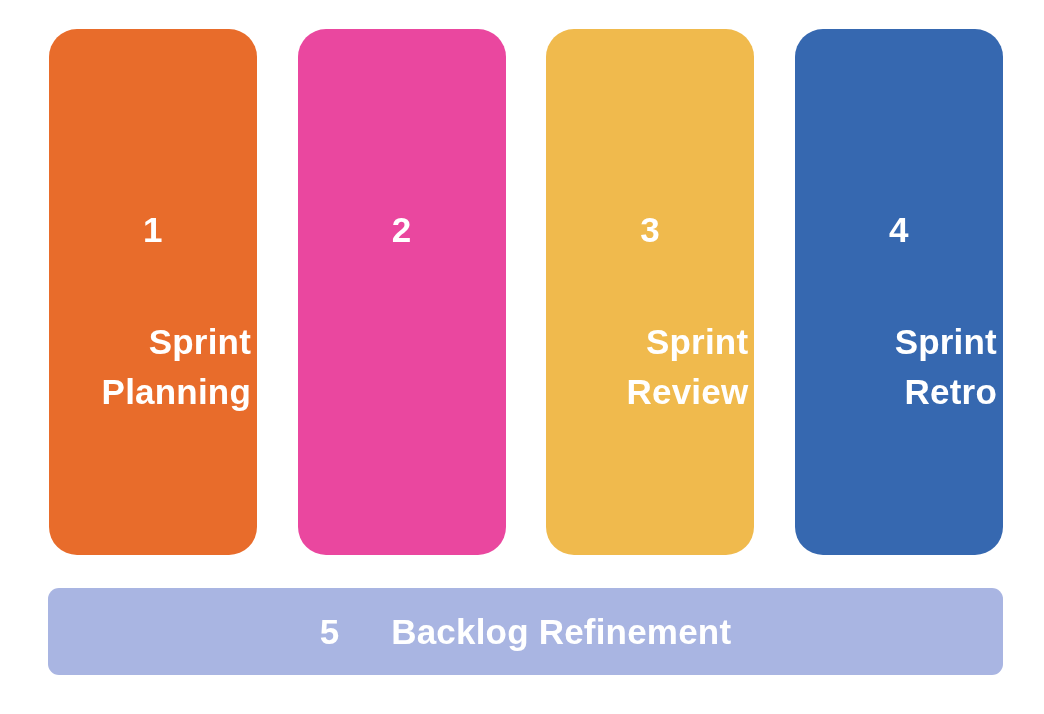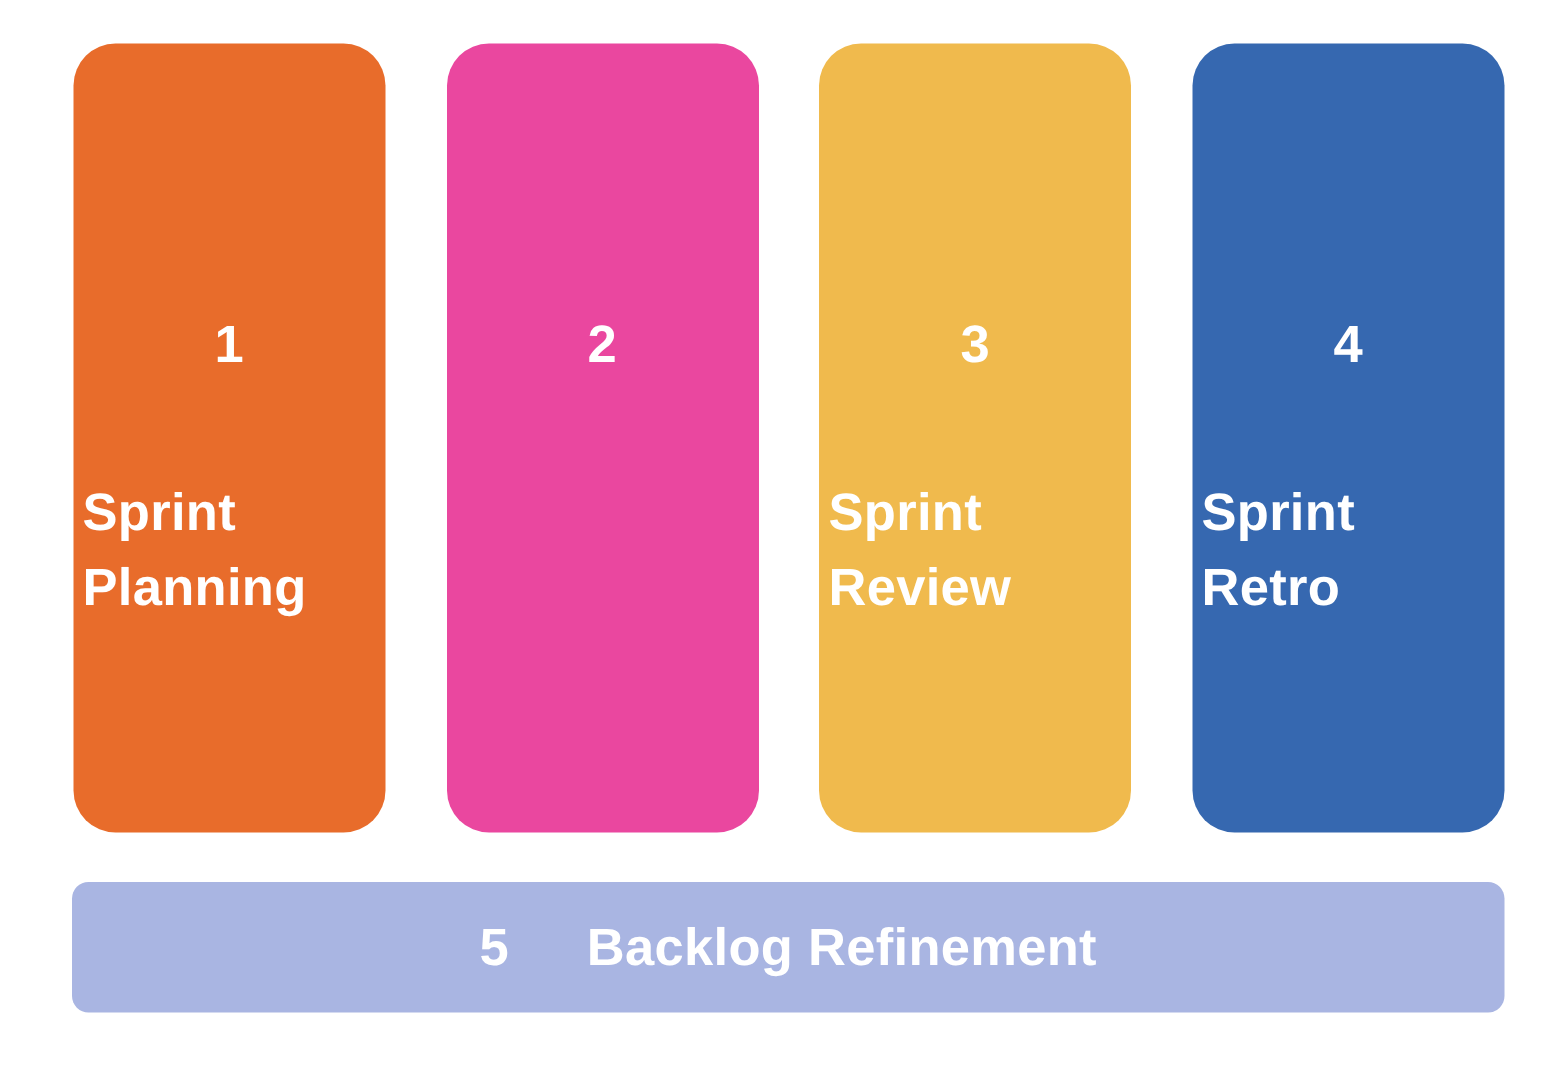--- a/index.html
+++ b/index.html
@@ -55,21 +55,21 @@
     font-weight: bold;
     line-height: 1;
     letter-spacing: 0.5px;
   }
 
   .card-label {
     position: absolute;
     left: 0;
     right: 0;
     top: 288px;
-    text-align: left;
+    text-align: right;
     color: #ffffff;
     font-size: 35px;
     font-weight: bold;
     line-height: 1.42;
     letter-spacing: 0.2px;
     white-space: pre-line;
     padding: 0 6px;
     box-sizing: border-box;
   }
 

